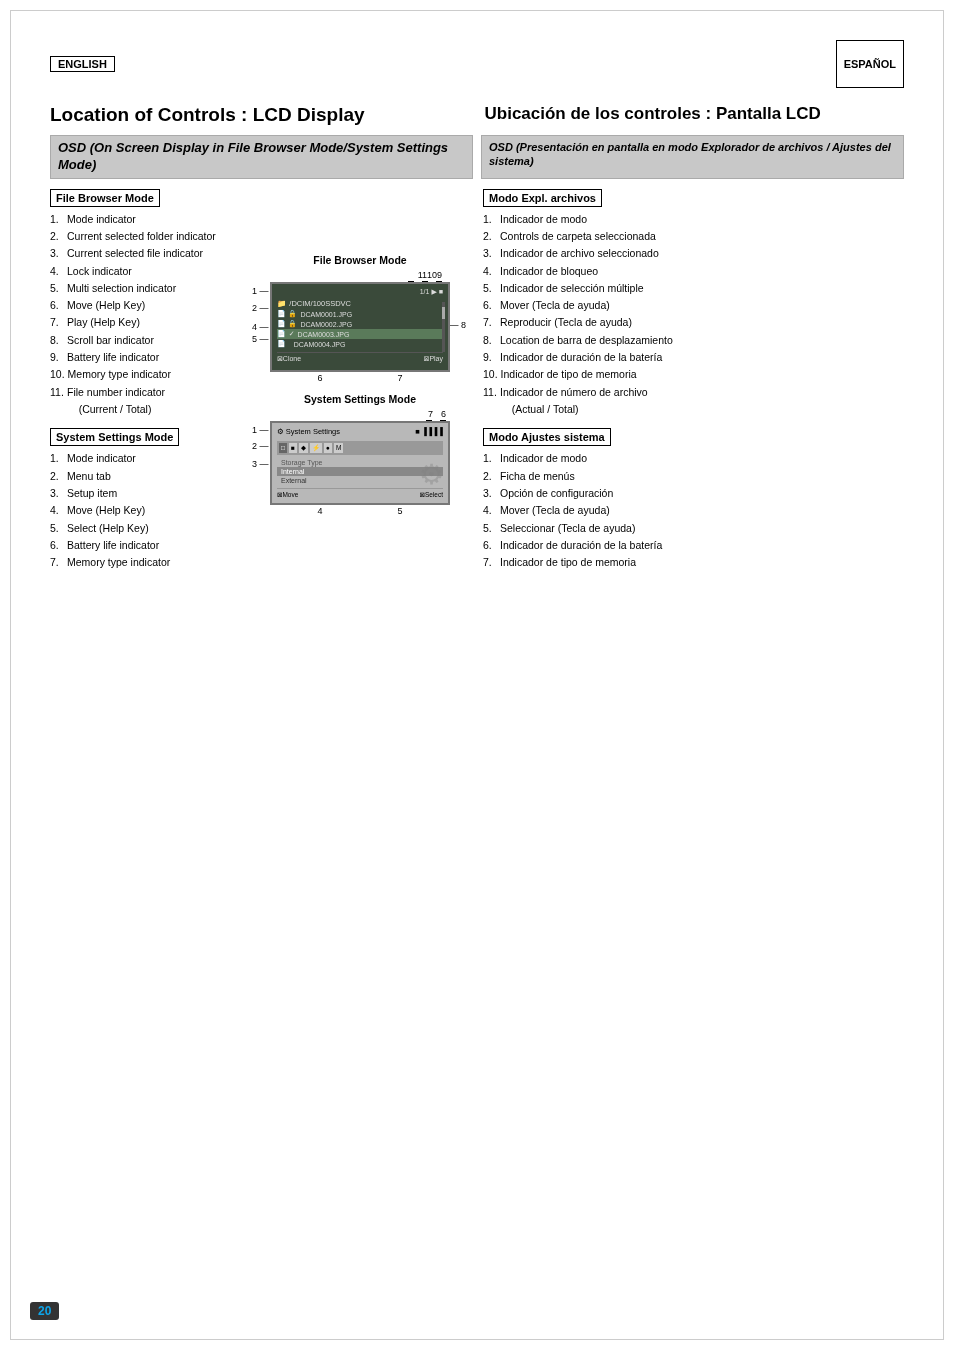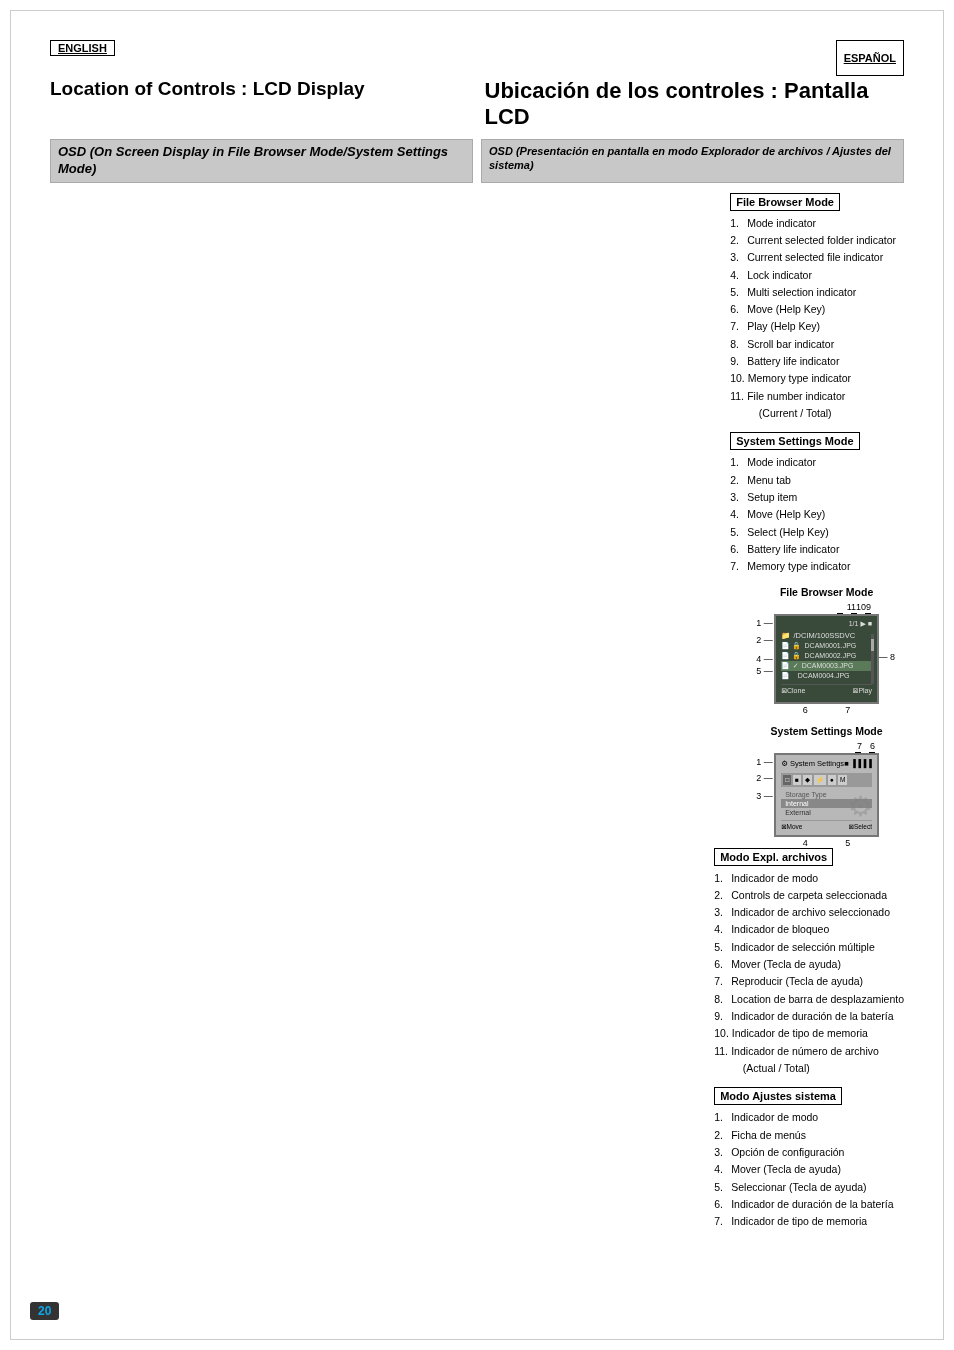--- a/index.html
+++ b/index.html
@@ -33,55 +33,54 @@
       color: #0ea5e9;
       font-size: 12px;
       font-weight: bold;
       padding: 2px 8px;
       border-radius: 3px;
     }
 
     .top-header {
       display: flex;
       justify-content: space-between;
-      align-items: flex-start;
-      margin-bottom: 2px;
-      text-decoration: underline;
+      align-items: center;
+      margin-bottom: 16px;
     }
 
     .top-lang-left {
       border: 1px solid #000;
       padding: 1px 7px;
       font-weight: bold;
       font-size: 11px;
     }
 
     .top-lang-right {
       border: 1px solid #000;
-      padding: 11px 7px;
+      padding: 17px 7px;
       font-weight: bold;
       font-size: 11px;
     }
 
     .title-row {
       display: flex;
       gap: 0;
       margin-bottom: 8px;
     }
 
     .title-left {
       flex: 1;
       font-size: 19px;
       font-weight: bold;
       line-height: 1.2;
     }
 
     .title-right {
       flex: 1;
-      font-size: 22px;
+      font-size: 17px;
       font-weight: bold;
       line-height: 1.2;
       padding-left: 15px;
     }
 
     .subtitle-row {
       display: flex;
       gap: 8px;
       margin-bottom: 10px;
     }
@@ -104,22 +103,21 @@
       padding: 4px 7px;
       font-style: italic;
       font-weight: bold;
       font-size: 11px;
       line-height: 1.3;
     }
 
     .content-row {
       display: flex;
       gap: 0;
-      align-items: flex-end;
-      flex-direction: column;
+      align-items: center;
     }
 
     .content-english {
       flex: 0 0 195px;
       padding-right: 8px;
     }
 
     .content-center {
       flex: 0 0 230px;
       padding: 0 5px;

